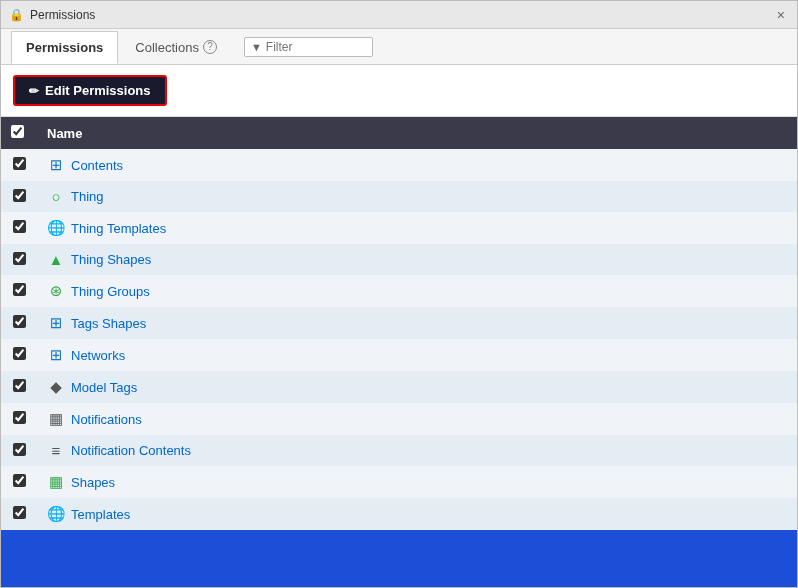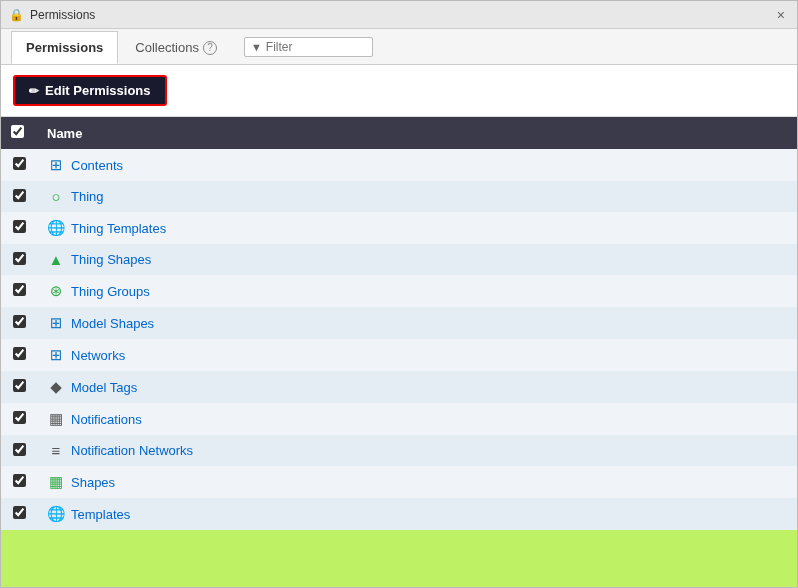--- a/index.html
+++ b/index.html
@@ -10,33 +10,33 @@
     .title-bar { background: #e8e8e8; border-bottom: 1px solid #ccc; padding: 4px 8px; display: flex; align-items: center; justify-content: space-between; height: 28px; }
     .title-bar-left { display: flex; align-items: center; gap: 6px; }
     .title-bar-icon { color: #555; font-size: 12px; }
     .title-bar-title { font-size: 12px; color: #333; font-weight: normal; }
     .title-bar-close { background: none; border: none; cursor: pointer; font-size: 14px; color: #666; padding: 0 4px; }
 
     .tab-bar { border-bottom: 1px solid #ccc; padding: 0 10px; display: flex; align-items: center; background: #f5f5f5; height: 36px; gap: 0; }
     .tab { padding: 8px 14px; cursor: pointer; font-size: 13px; color: #555; border: 1px solid transparent; border-bottom: none; margin-right: 2px; background: transparent; }
     .tab.active { background: #fff; border-color: #ccc; border-bottom: 1px solid #fff; color: #333; font-weight: bold; margin-bottom: -1px; z-index: 1; }
 
-    .collections-tab { display: flex; align-items: flex-end; gap: 4px; }
+    .collections-tab { display: flex; align-items: flex-start; gap: 4px; }
     .help-icon { display: inline-flex; align-items: center; justify-content: center; width: 14px; height: 14px; border-radius: 50%; border: 1px solid #888; color: #888; font-size: 10px; cursor: pointer; }
 
     .filter-area { display: flex; align-items: center; margin-left: 10px; }
     .filter-input-wrap { display: flex; align-items: center; border: 1px solid #bbb; background: #fff; padding: 2px 6px; border-radius: 2px; gap: 4px; }
     .filter-icon { color: #666; font-size: 11px; }
     .filter-input { border: none; outline: none; font-size: 12px; width: 100px; background: transparent; }
 
     .toolbar { padding: 10px 12px; border-bottom: 1px solid #ddd; background: #fff; }
     .edit-permissions-btn { display: flex; align-items: center; gap: 6px; padding: 6px 14px; background: #1a1a2e; color: #fff; border: 2px solid #e00; border-radius: 3px; cursor: pointer; font-size: 13px; font-weight: bold; }
     .btn-icon { font-size: 12px; }
 
-    .table-container { flex: 1; overflow-y: auto; background: #bef264; }
+    .table-container { flex: 1; overflow-y: auto; background: #1d4ed8; }
     table { width: 100%; border-collapse: collapse; }
     thead tr { background: #3a3a4a; color: #fff; }
     thead th { padding: 8px 10px; text-align: left; font-size: 13px; font-weight: bold; }
     thead th .header-checkbox { accent-color: #fff; }
 
     tbody tr:nth-child(odd) { background: #f0f4f8; }
     tbody tr:nth-child(even) { background: #e4ecf4; }
     tbody td { padding: 7px 10px; vertical-align: middle; }
     .row-checkbox { accent-color: #333; }
 
@@ -134,21 +134,21 @@
                 <span class="item-icon" style="color: rgb(46, 170, 68);">⊛</span>
                 <span>Thing Groups</span>
               </a>
             </td>
           </tr>
           <tr>
             <td style="text-align: center;"><input type="checkbox" class="row-checkbox" checked="" style=""></td>
             <td>
               <a href="#" class="item-link">
                 <span class="item-icon" style="color: rgb(26, 122, 191);">⊞</span>
-                <span>Model Shapes</span>
+                <span>Tags Shapes</span>
               </a>
             </td>
           </tr>
           <tr>
             <td style="text-align: center;"><input type="checkbox" class="row-checkbox" checked="" style=""></td>
             <td>
               <a href="#" class="item-link">
                 <span class="item-icon" style="color: rgb(26, 122, 191);">⊞</span>
                 <span>Networks</span>
               </a>
@@ -170,21 +170,21 @@
                 <span class="item-icon" style="color: rgb(85, 85, 85);">▦</span>
                 <span>Notifications</span>
               </a>
             </td>
           </tr>
           <tr>
             <td style="text-align: center;"><input type="checkbox" class="row-checkbox" checked="" style=""></td>
             <td>
               <a href="#" class="item-link">
                 <span class="item-icon" style="color: rgb(85, 85, 85);">≡</span>
-                <span>Notification Networks</span>
+                <span>Notification Contents</span>
               </a>
             </td>
           </tr>
           <tr>
             <td style="text-align: center;"><input type="checkbox" class="row-checkbox" checked="" style=""></td>
             <td>
               <a href="#" class="item-link">
                 <span class="item-icon" style="color: rgb(46, 170, 68);">▦</span>
                 <span>Shapes</span>
               </a>

